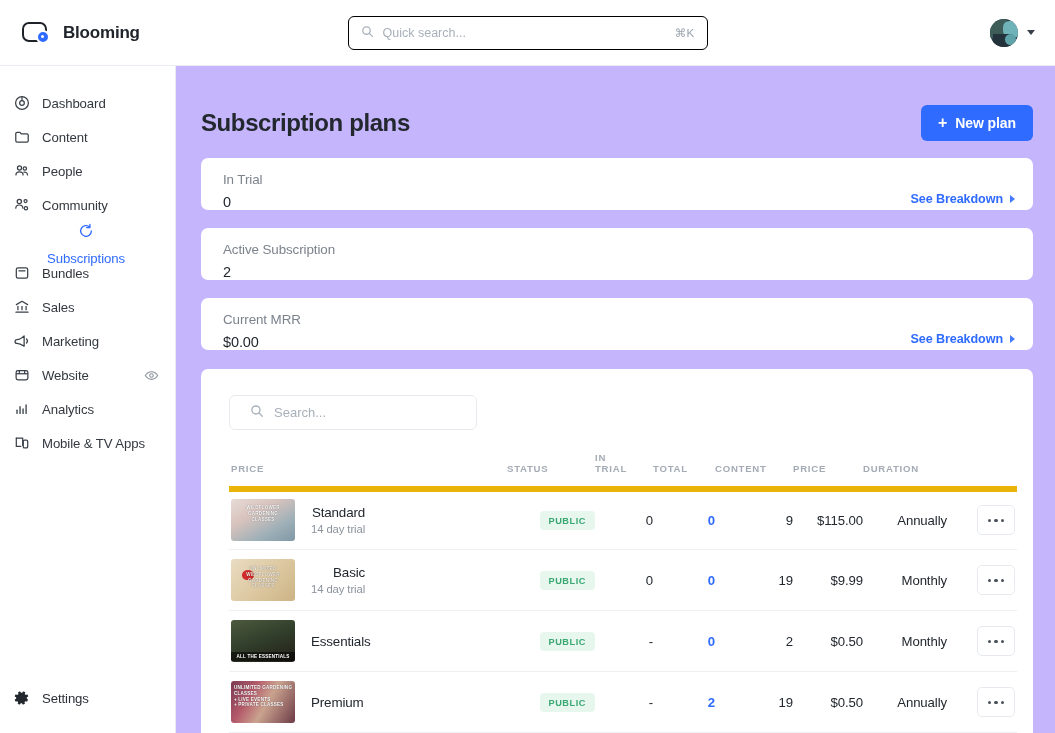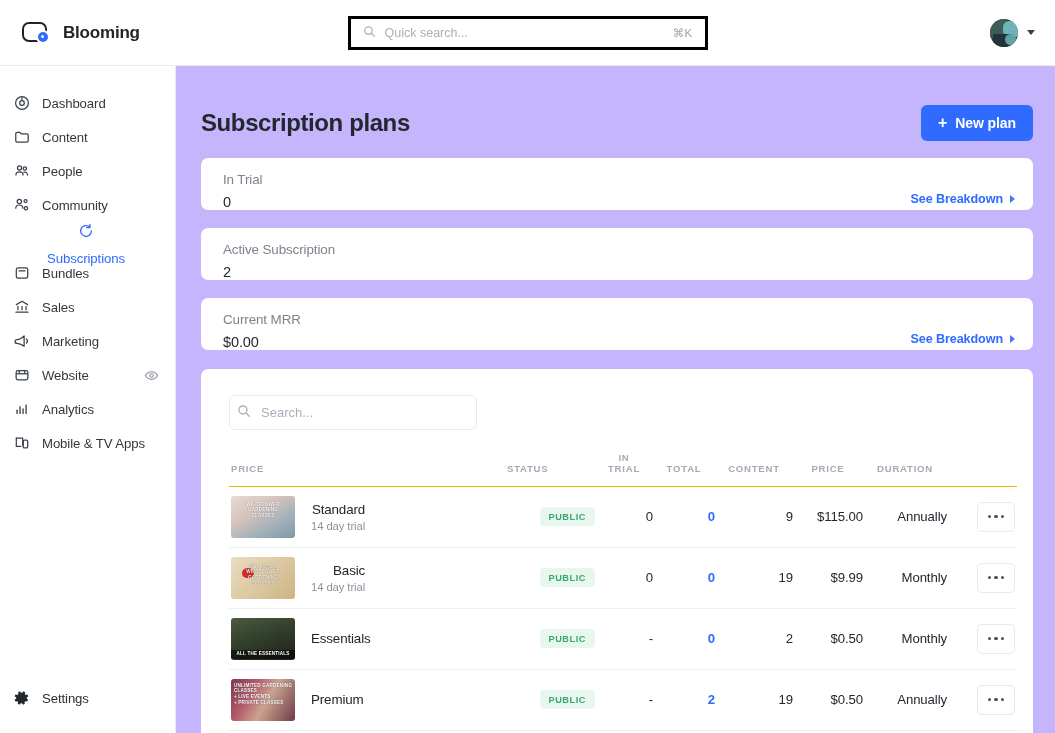--- a/index.html
+++ b/index.html
@@ -67,22 +67,22 @@
   }
 
   .search-wrap {
     flex: 1;
     display: flex;
     justify-content: center;
   }
   .quick-search {
     width: 360px;
     height: 34px;
-    border: 3px solid #000000;
-    border-radius: 0;
+    border: 1px solid #000000;
+    border-radius: 6px;
     background: #ffffff;
     display: flex;
     align-items: center;
     padding: 0 12px;
     gap: 9px;
   }
   .quick-search .qs-text {
     flex: 1;
     font-size: 12.5px;
     color: #a8b0ba;
@@ -262,44 +262,44 @@
   }
 
   .table-search {
     width: 248px;
     height: 35px;
     border: 1px solid #e6eaee;
     border-radius: 6px;
     display: flex;
     align-items: center;
     gap: 10px;
-    padding: 0 7px;
+    padding: 0 20px;
   }
   .table-search .ts-text { font-size: 13px; color: #a8b0ba; }
 
   table.plans {
     width: 100%;
     border-collapse: collapse;
     margin-top: 22px;
     table-layout: fixed;
   }
   table.plans th {
     font-size: 9.6px;
     font-weight: bold;
     color: #a4abb5;
     letter-spacing: 0.75px;
-    text-align: center;
+    text-align: left;
     padding: 0 0 11px 0;
     vertical-align: bottom;
     line-height: 1.18;
   }
   table.plans th.th-title { text-align: left; padding-left: 2px; }
   table.plans th.th-status { text-align: left; }
   table.plans tbody tr { border-top: 1px solid #eef1f4; }
-  table.plans tbody tr:first-child { border-top: 1px solid #eab308; }
+  table.plans tbody tr:first-child { border-top: 6px solid #eab308; }
   table.plans tbody tr:last-child { border-bottom: 1px solid #eef1f4; }
   table.plans td {
     height: 61px;
     font-size: 13.2px;
     color: #23282f;
     text-align: right;
     vertical-align: middle;
     letter-spacing: -0.1px;
   }
   td.td-title { text-align: left; padding-left: 2px; }

